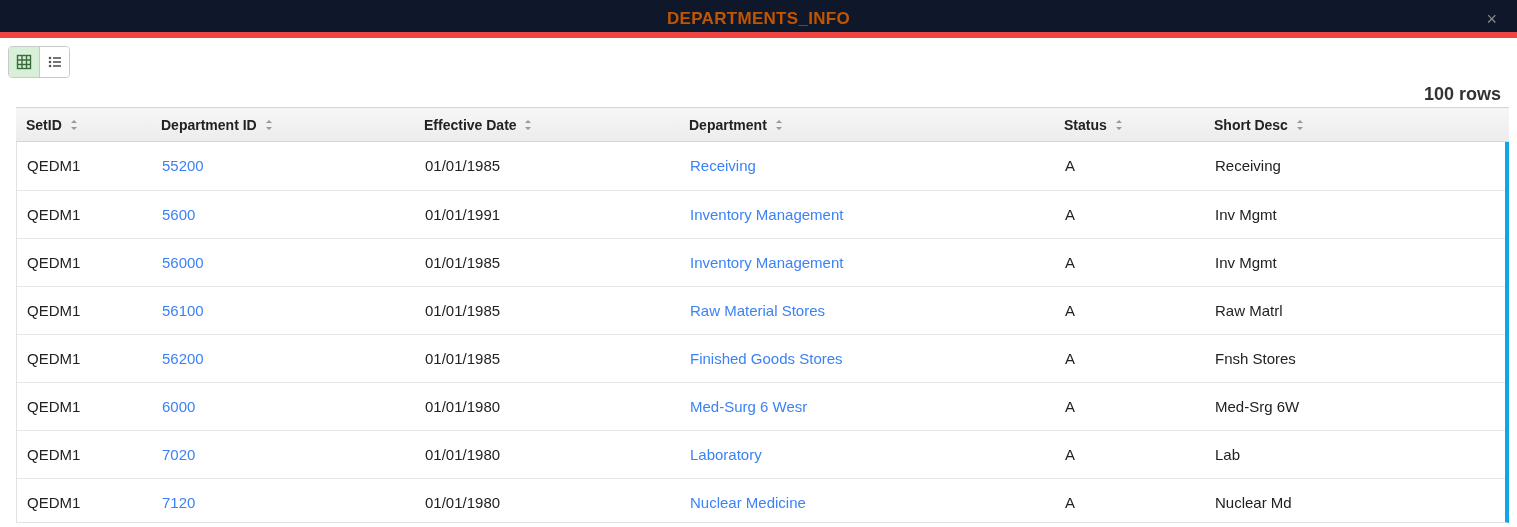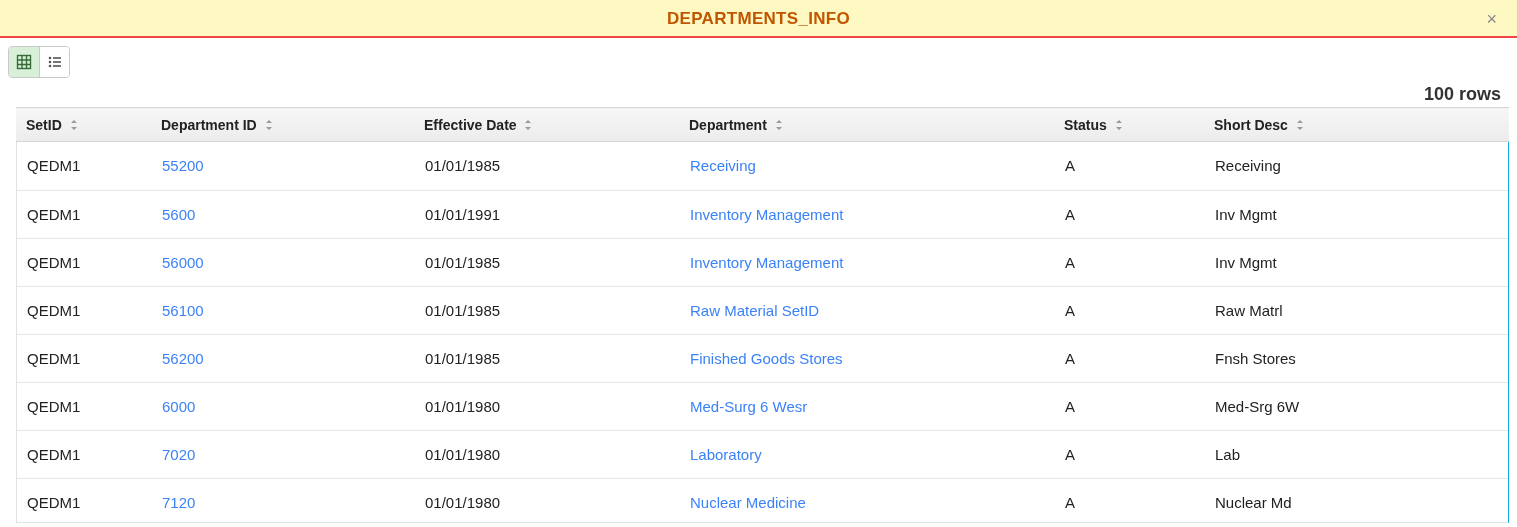--- a/index.html
+++ b/index.html
@@ -5,22 +5,22 @@
   * { box-sizing: border-box; }
   html, body {
     margin: 0; padding: 0;
     font-family: Arial, Helvetica, sans-serif;
     font-size: 14px;
     color: #333;
     background: #fff;
     width: 1517px;
   }
   .title-bar {
-    background: #fef9c3;
-    border-bottom: 2px solid #ef4444;
+    background: #0f172a;
+    border-bottom: 6px solid #ef4444;
     height: 38px;
     position: relative;
     text-align: center;
   }
   .title-bar h1 {
     margin: 0;
     padding: 0;
     line-height: 38px;
     color: #c15500;
     font-weight: bold;
@@ -98,21 +98,21 @@
     display: inline-block;
     margin-left: 4px;
     position: relative;
     top: -1px;
   }
   .sort-icon svg { display: inline-block; vertical-align: middle; }
 
   .tbody-wrap {
     position: relative;
     border-left: 1px solid #e2e2e2;
-    border-right: 1px solid #0ea5e9;
+    border-right: 4px solid #0ea5e9;
     border-bottom: 1px solid #e2e2e2;
   }
   .tbody-scroll {
     max-height: 380px;
     overflow-y: scroll;
   }
   table.body-table {
     width: 100%;
     border-collapse: collapse;
     table-layout: fixed;
@@ -281,21 +281,21 @@
               <td><span class="link">56000</span></td>
               <td><span>01/01/1985</span></td>
               <td><span class="link">Inventory Management</span></td>
               <td><span>A</span></td>
               <td><span>Inv Mgmt</span></td>
             </tr>
             <tr>
               <td><span>QEDM1</span></td>
               <td><span class="link">56100</span></td>
               <td><span>01/01/1985</span></td>
-              <td><span class="link">Raw Material SetID</span></td>
+              <td><span class="link">Raw Material Stores</span></td>
               <td><span>A</span></td>
               <td><span>Raw Matrl</span></td>
             </tr>
             <tr>
               <td><span>QEDM1</span></td>
               <td><span class="link">56200</span></td>
               <td><span>01/01/1985</span></td>
               <td><span class="link">Finished Goods Stores</span></td>
               <td><span>A</span></td>
               <td><span>Fnsh Stores</span></td>

